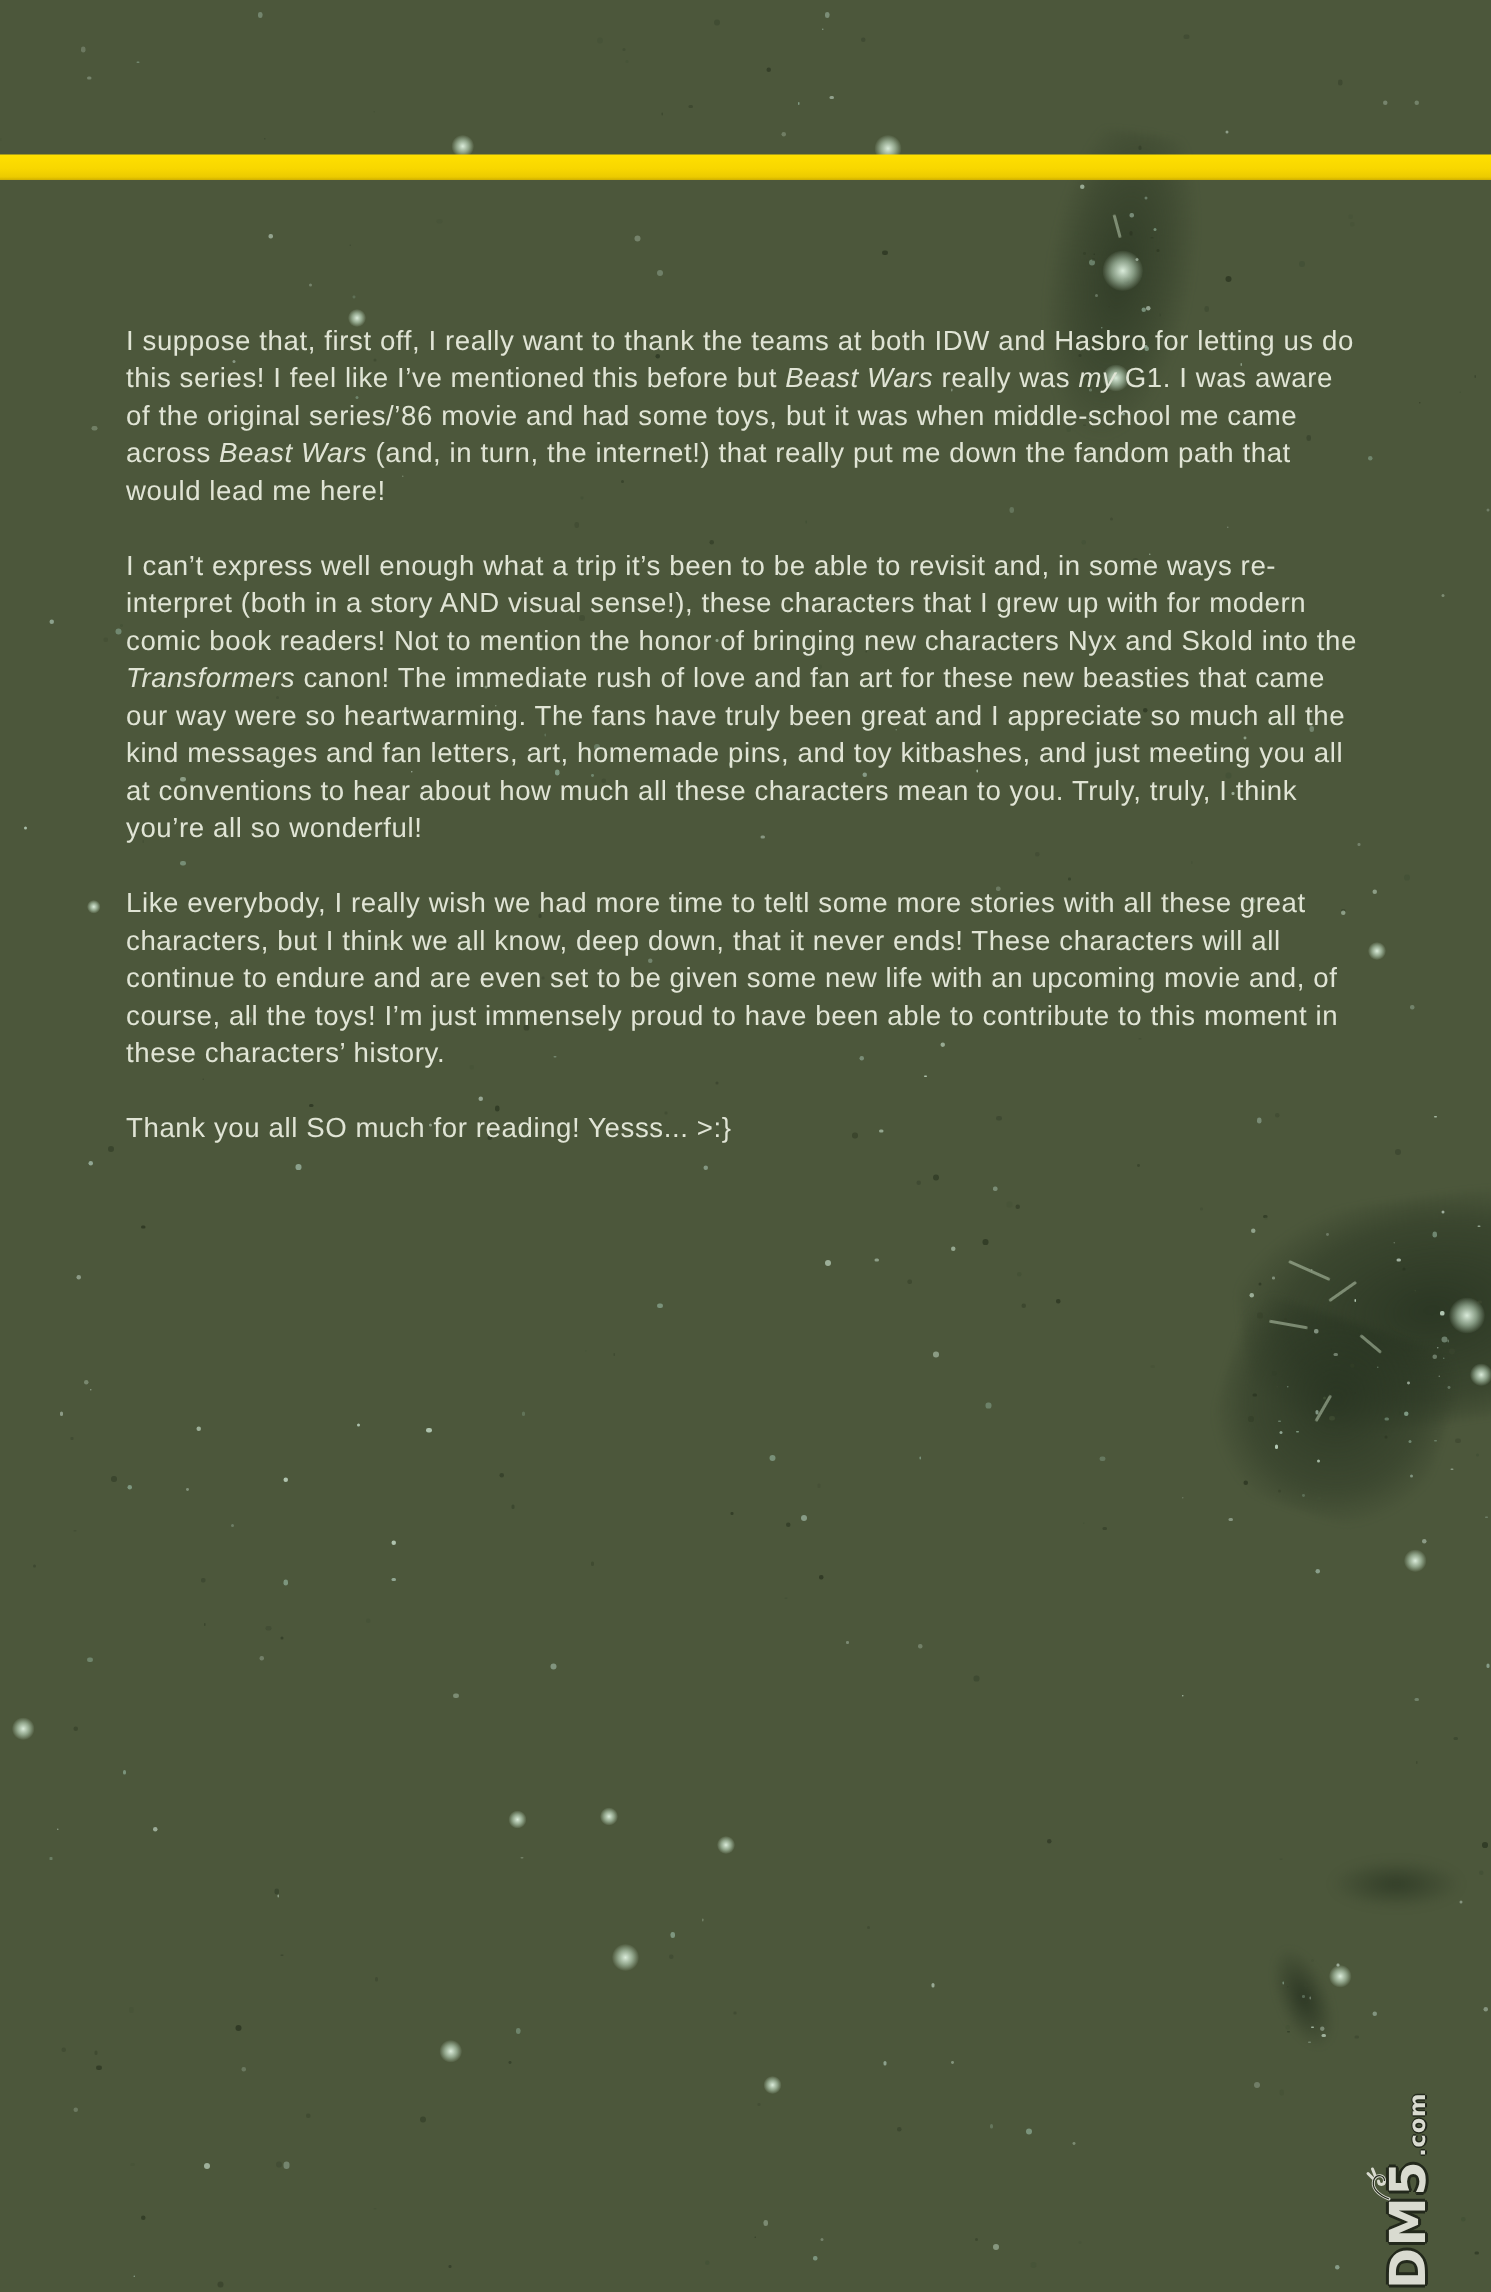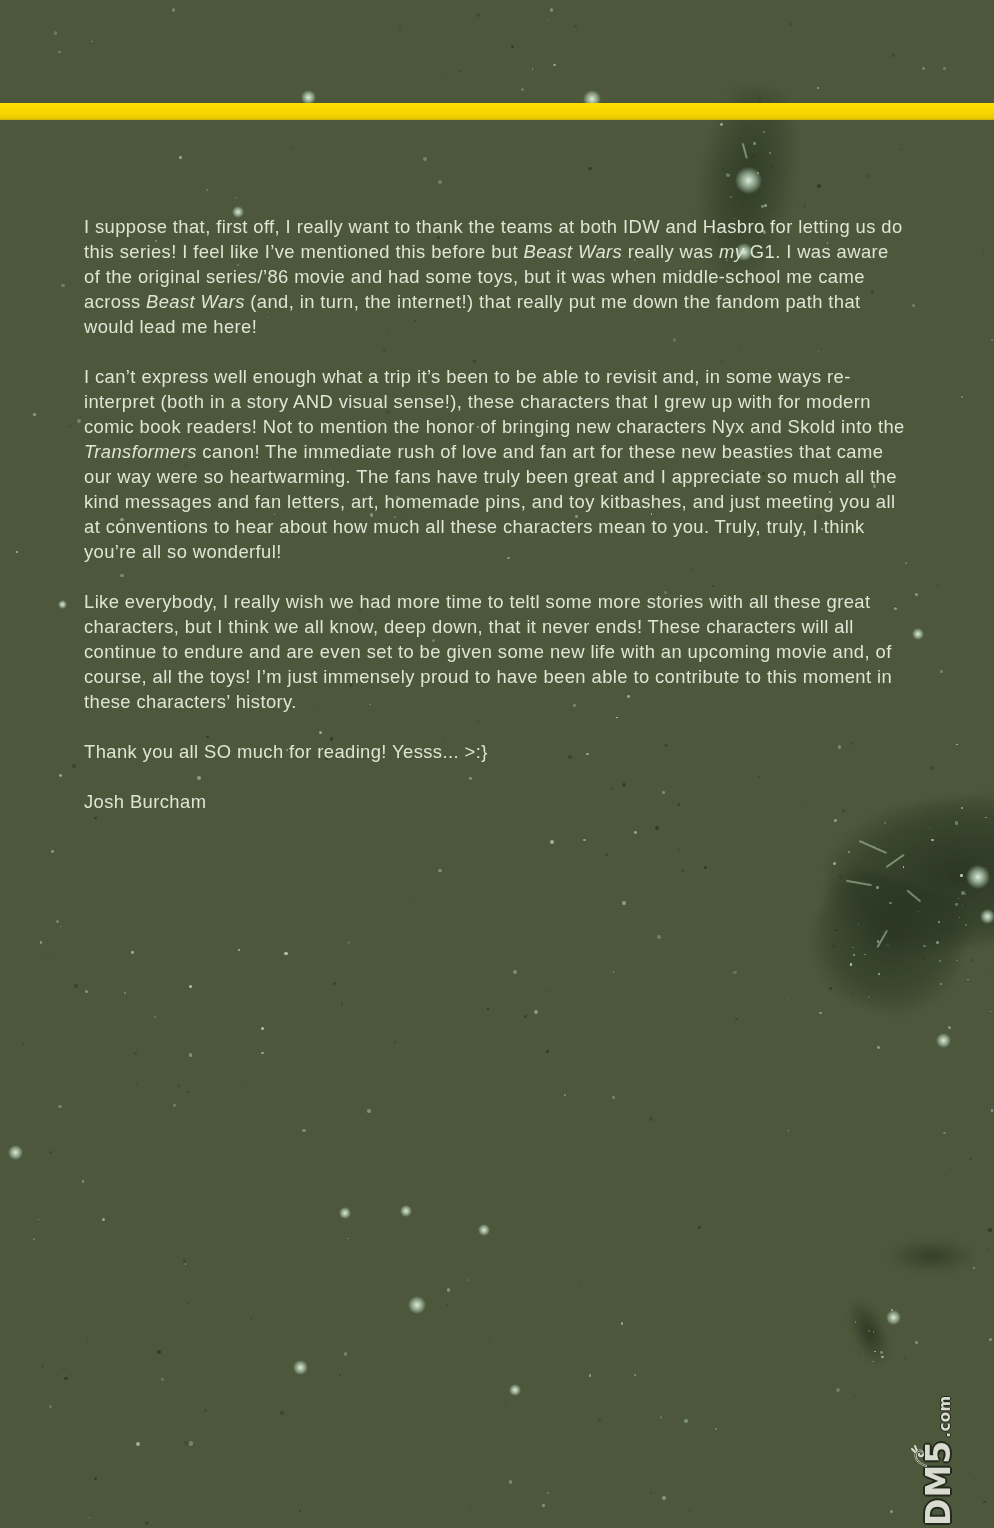--- a/index.html
+++ b/index.html
@@ -549,21 +549,20 @@
 
   <div class="stripe"></div>
 
   <div class="letter">
     <div id="letter-body">
         <p><span>I suppose that, first off, I really want to thank the teams at both IDW and Hasbro for letting us do this series! I feel like I’ve mentioned this before but </span><em>Beast Wars</em><span> really was </span><em>my</em><span> G1. I was aware of the original series/’86 movie and had some toys, but it was when middle-school me came across </span><em>Beast Wars</em><span> (and, in turn, the internet!) that really put me down the fandom path that would lead me here!</span></p>
         <p><span>I can’t express well enough what a trip it’s been to be able to revisit and, in some ways re-interpret (both in a story AND visual sense!), these characters that I grew up with for modern comic book readers! Not to mention the honor of bringing new characters Nyx and Skold into the </span><em>Transformers</em><span> canon! The immediate rush of love and fan art for these new beasties that came our way were so heartwarming. The fans have truly been great and I appreciate so much all the kind messages and fan letters, art, homemade pins, and toy kitbashes, and just meeting you all at conventions to hear about how much all these characters mean to you. Truly, truly, I think you’re all so wonderful!</span></p>
         <p><span>Like everybody, I really wish we had more time to teltl some more stories with all these great characters, but I think we all know, deep down, that it never ends! These characters will all continue to endure and are even set to be given some new life with an upcoming movie and, of course, all the toys! I’m just immensely proud to have been able to contribute to this moment in these characters’ history.</span></p>
         <p><span>Thank you all SO much for reading! Yesss... &gt;:}</span></p>
       </div>
-    <p class="signature">Josh Burcham</p>
   </div>
 
   <div class="watermark">
     <span class="wm-brand">DM5</span>
     <span class="wm-dragon">
       <svg width="26" height="20" viewBox="0 0 26 20">
         <path d="M2 16 C5 8 10 4 15 6 C19 8 18 13 14 13 C11 13 11 9 14 9 M15 6 L19 2 M17 7 L22 5" fill="none" stroke="#d9dbd0" stroke-width="2" stroke-linecap="round" style="paint-order:stroke"></path>
         <path d="M2 16 C5 8 10 4 15 6 C19 8 18 13 14 13" fill="none" stroke="#23291c" stroke-width="0.8"></path>
       </svg>
     </span>

